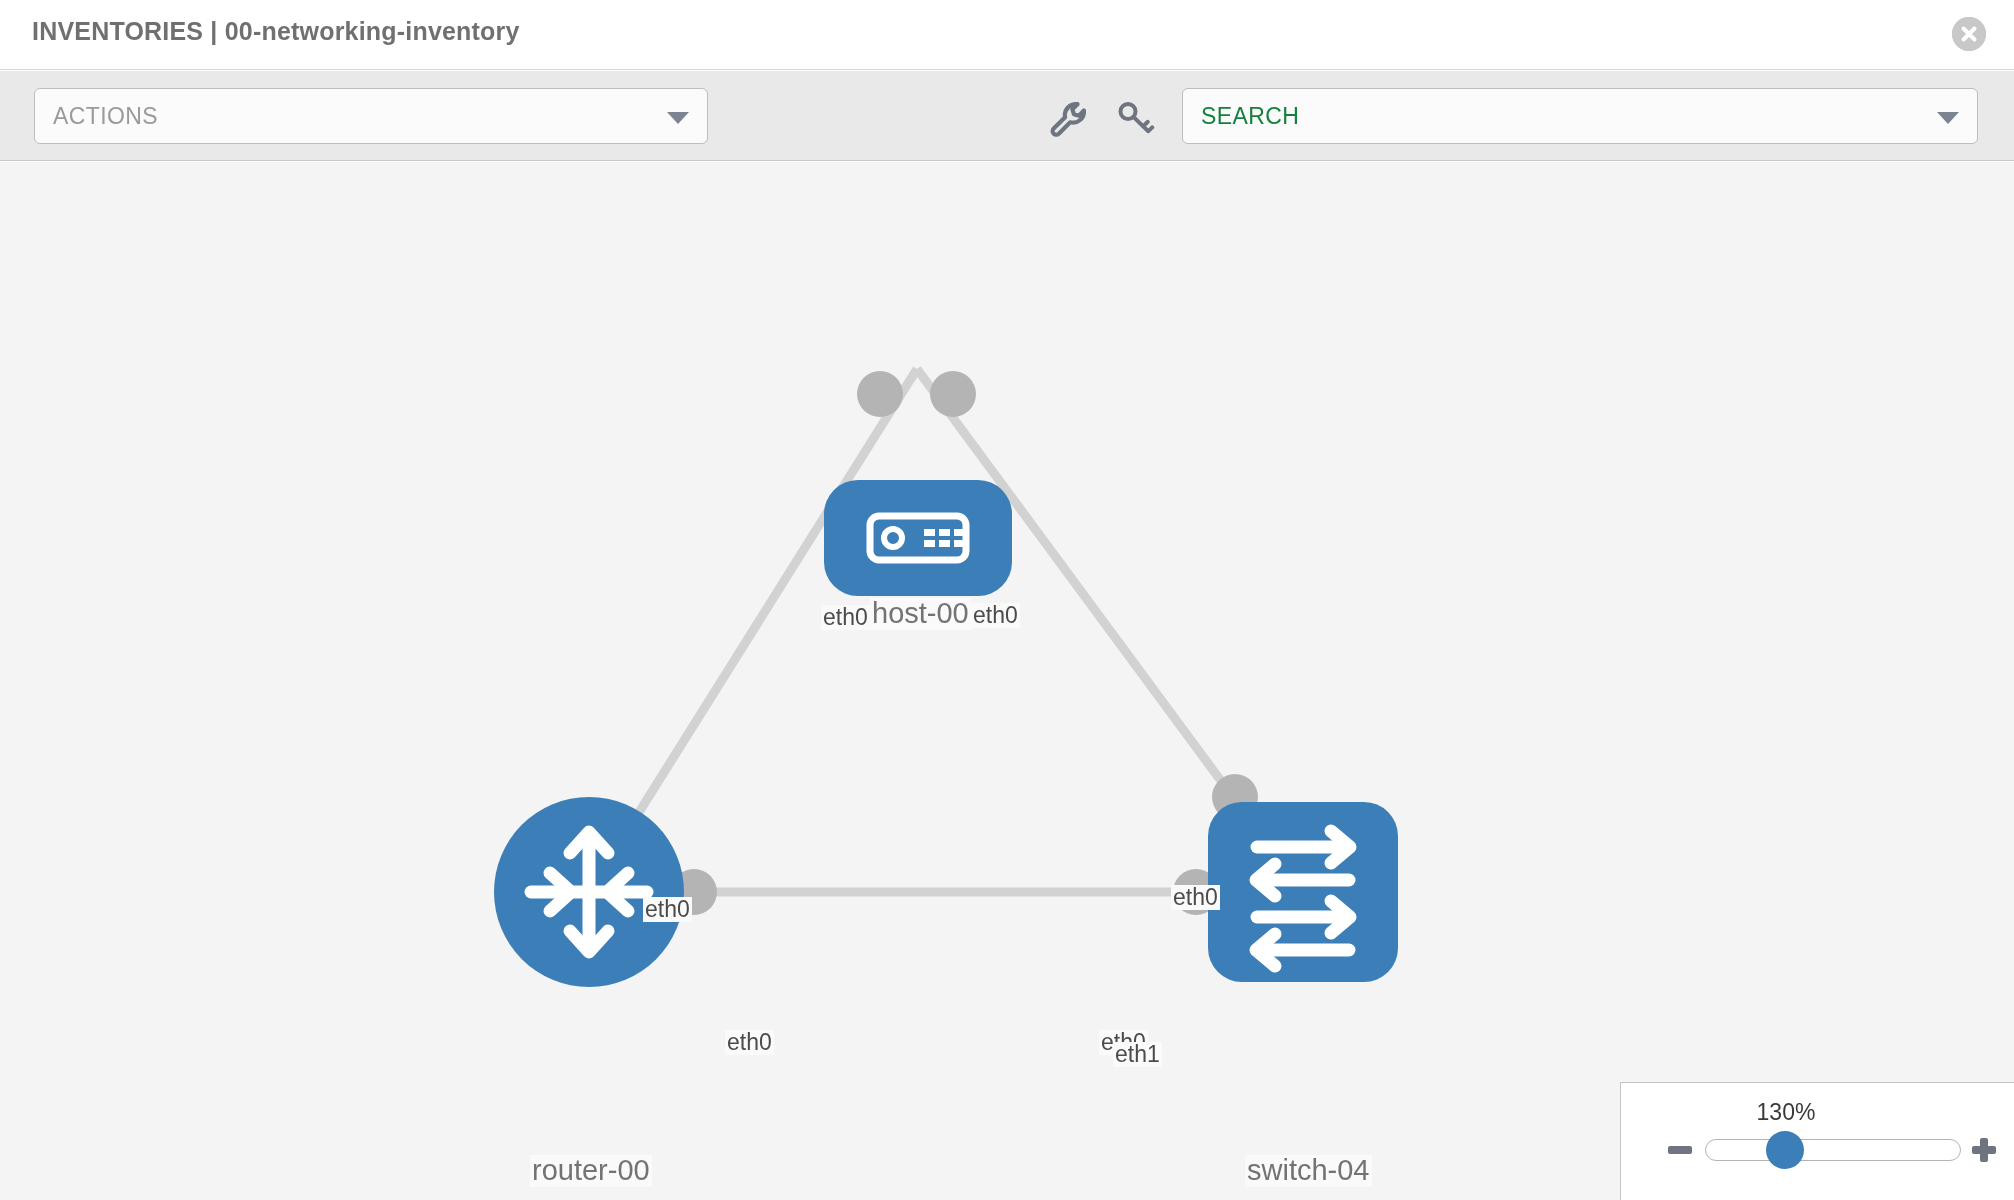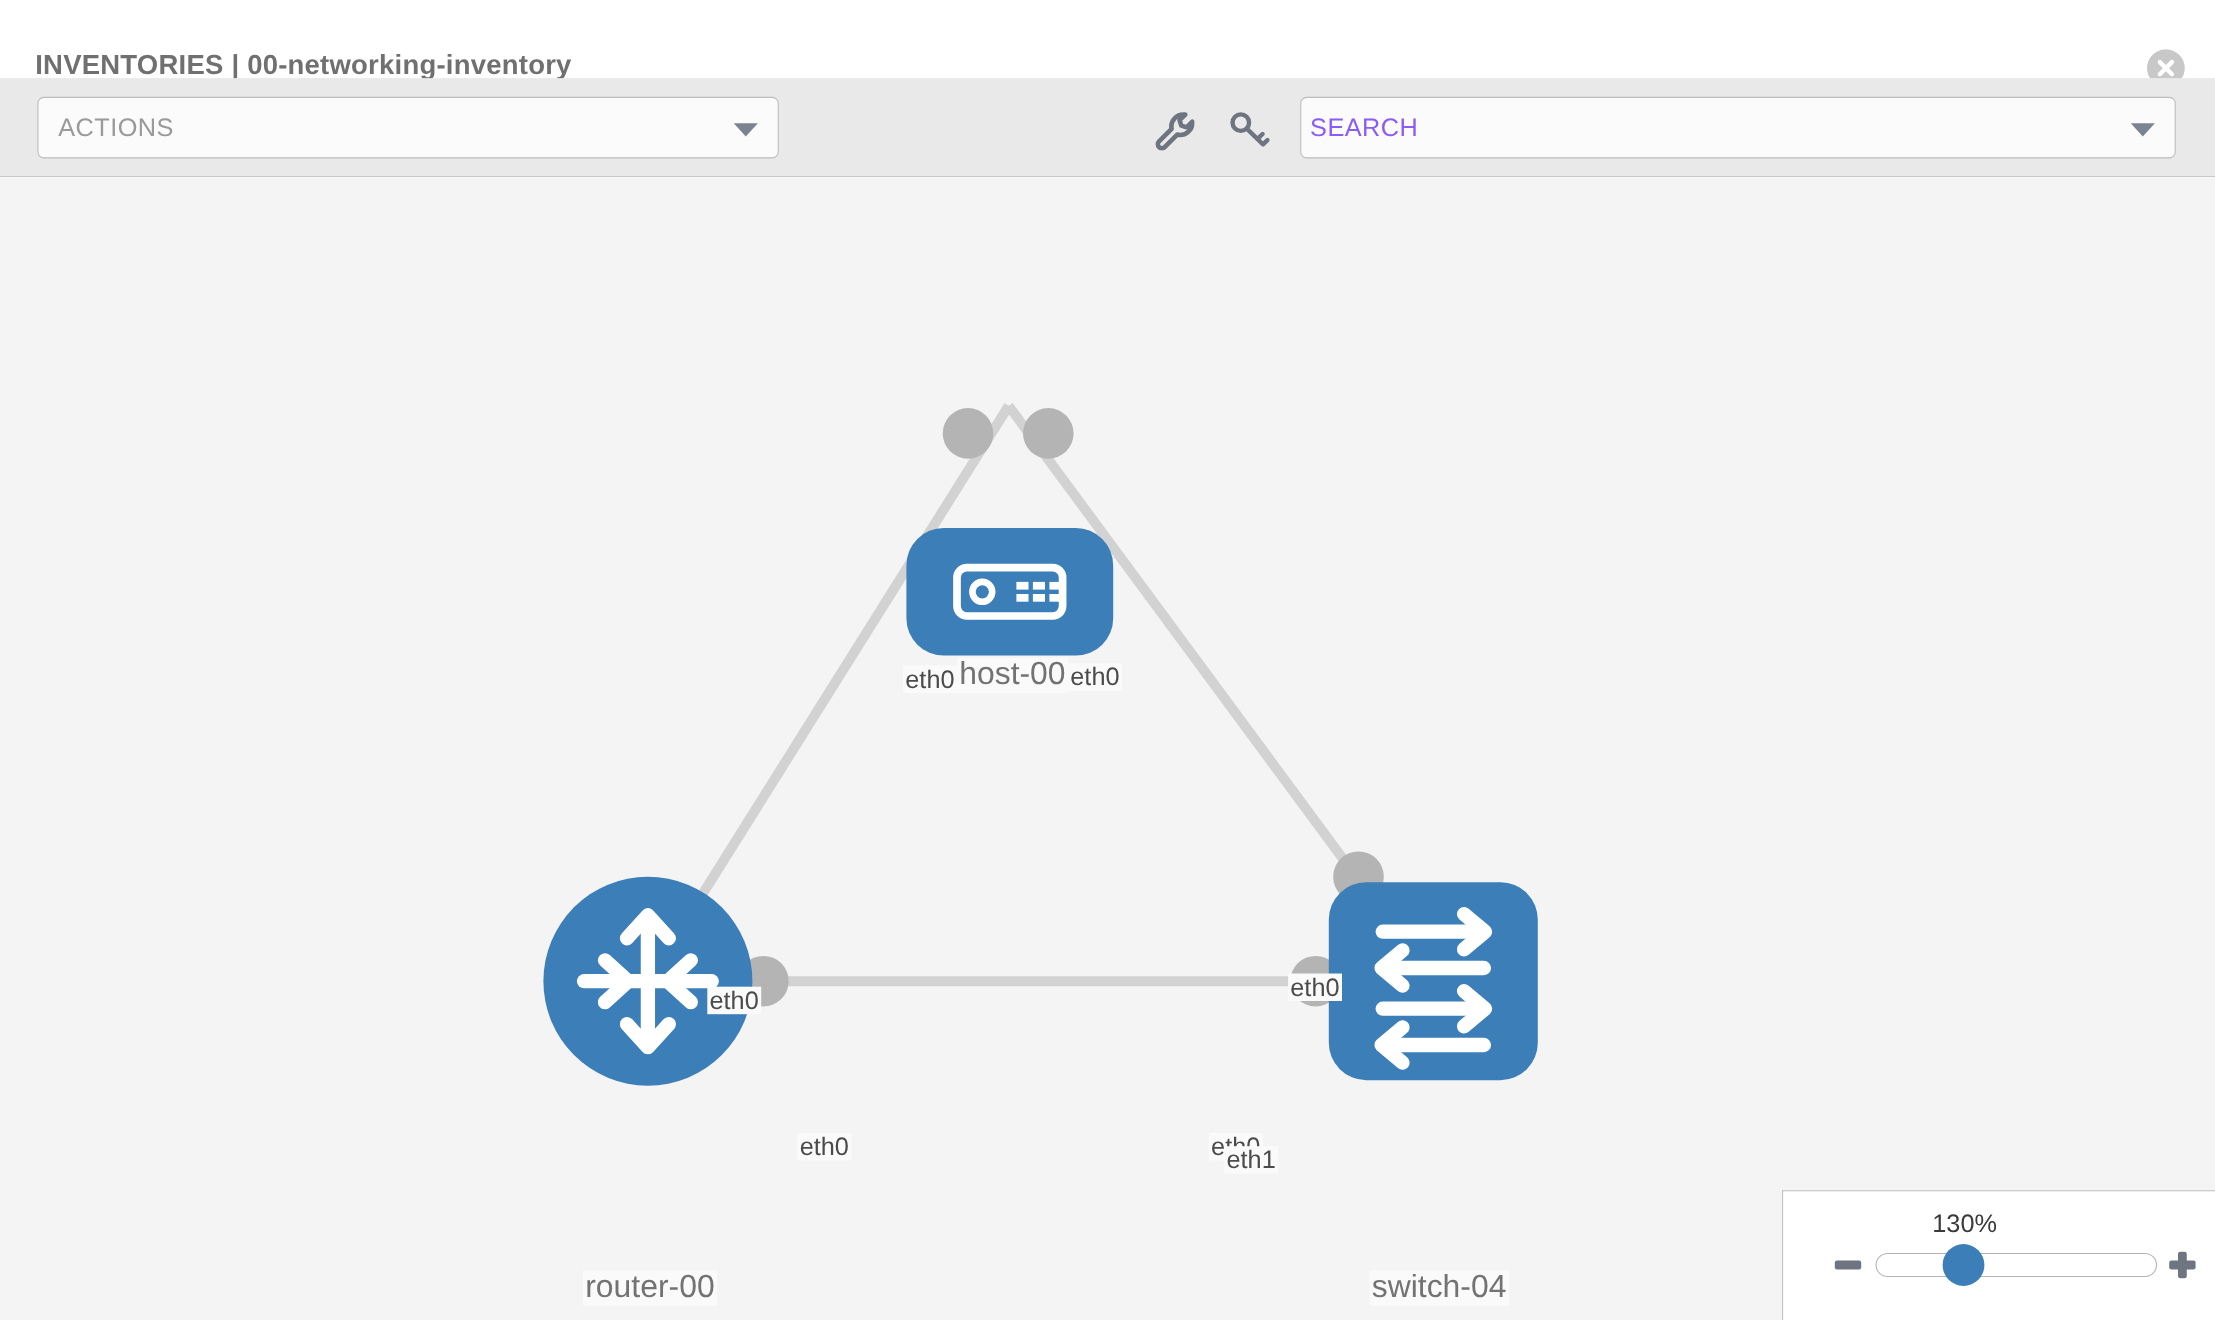--- a/index.html
+++ b/index.html
@@ -20,21 +20,20 @@
   }
 
   
   .header {
     position: absolute;
     left: 0; top: 0;
     width: 2014px;
     height: 70px;
     background: #ffffff;
     border-bottom: 1px solid #d7d7d7;
-    margin-top: 28px;
   }
 
   .header-title {
     position: absolute;
     left: 32px;
     top: 17px;
     font-size: 25px;
     font-weight: bold;
     color: #707070;
     letter-spacing: 0.2px;
@@ -106,24 +105,24 @@
     left: 1182px;
     top: 17px;
     width: 796px;
     height: 56px;
     background: #fbfbfb;
     border: 1px solid #bdbdbd;
     border-radius: 6px;
   }
   .search-box .sel-label {
     position: absolute;
-    left: 8px;
+    left: 18px;
     top: 14px;
     font-size: 23px;
-    color: #8b5cf6;
+    color: #15803d;
     letter-spacing: 0.4px;
   }
 
   
   .canvas {
     position: absolute;
     left: 0; top: 162px;
     width: 2014px;
     height: 1038px;
     background: #f4f4f4;

